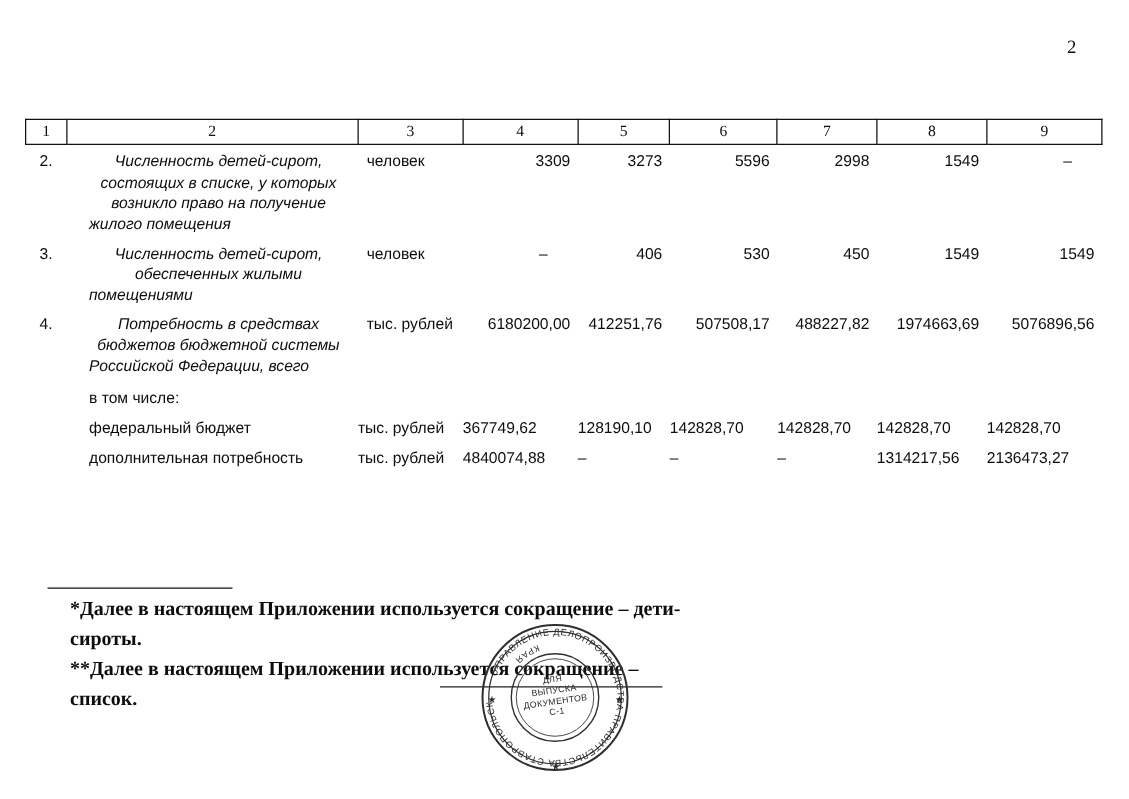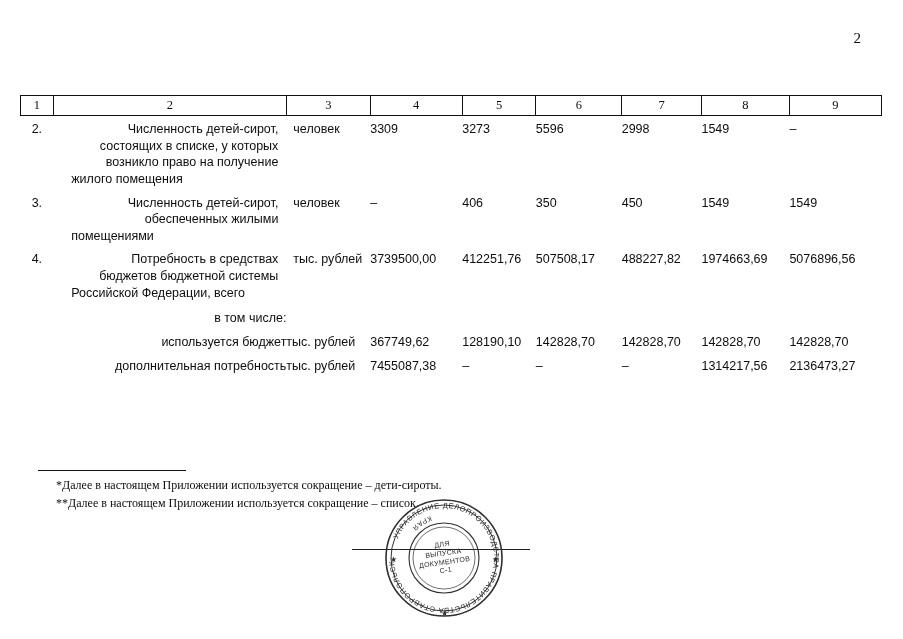--- a/index.html
+++ b/index.html
@@ -54,65 +54,68 @@
     border: none;
     padding: 5px 0 2px 0;
     vertical-align: top;
     line-height: 1.33;
   }
   .doc-table tr.data-row td.num {
     text-align: center;
     padding-right: 0;
   }
   .doc-table tr.data-row td.label {
-    text-align: right;
+    text-align: center;
     padding-left: 18px;
     padding-right: 8px;
+    font-style: italic;
   }
   .doc-table tr.data-row td.unit {
     text-align: left;
     padding-left: 7px;
   }
   .doc-table tr.data-row td.val {
+    text-align: right;
     padding-right: 6px;
     white-space: nowrap;
   }
   .doc-table tr.data-row td.val.dash {
     padding-right: 24px;
   }
   .doc-table tr.sub-row td {
     border: none;
     padding: 8px 0 2px 0;
     vertical-align: top;
   }
   .doc-table tr.sub-row td.label {
-    text-align: right;
+    text-align: left;
     padding-left: 18px;
   }
   .justify {
     text-align: justify;
     text-align-last: left;
   }
   .footnotes {
     position: absolute;
     left: 20px;
     top: 470px;
     width: 530px;
   }
   .footnote-rule {
     width: 148px;
     height: 0;
     border-top: 1px solid #111;
     margin: 0 0 5px 18px;
   }
   .footnote-line {
     font-family: "Liberation Serif", serif;
-    font-size: 12px;
+    font-size: 16px;
     margin-left: 36px;
     line-height: 1.5;
+    font-weight: bold;
   }
   .stamp-wrap {
     position: absolute;
     left: 352px;
     top: 492px;
     width: 190px;
     height: 145px;
   }
   .stamp-line {
     position: absolute;
@@ -186,31 +189,31 @@
       <td class="val">1549</td>
       <td class="val dash">–</td>
     </tr>
 
     <tr class="data-row">
       <td class="num">3.</td>
       <td class="label justify">Численность детей-сирот, обеспеченных жилыми помещениями</td>
       <td class="unit">человек</td>
       <td class="val dash">–</td>
       <td class="val">406</td>
-      <td class="val">350</td>
+      <td class="val">530</td>
       <td class="val">450</td>
       <td class="val">1549</td>
       <td class="val">1549</td>
     </tr>
 
     <tr class="data-row">
       <td class="num">4.</td>
       <td class="label justify">Потребность в средствах бюджетов бюджетной системы Российской Федерации, всего</td>
       <td class="unit">тыс. рублей</td>
-      <td class="val">3739500,00</td>
+      <td class="val">6180200,00</td>
       <td class="val">412251,76</td>
       <td class="val">507508,17</td>
       <td class="val">488227,82</td>
       <td class="val">1974663,69</td>
       <td class="val">5076896,56</td>
     </tr>
 
     <tr class="sub-row">
       <td class="num"></td>
       <td class="label">в том числе:</td>
@@ -219,35 +222,35 @@
       <td class="val"></td>
       <td class="val"></td>
       <td class="val"></td>
       <td class="val"></td>
       <td class="val"></td>
     </tr>
 
 
     <tr class="sub-row">
       <td class="num"></td>
-      <td class="label">используется бюджет</td>
+      <td class="label">федеральный бюджет</td>
       <td class="unit">тыс. рублей</td>
       <td class="val">367749,62</td>
       <td class="val">128190,10</td>
       <td class="val">142828,70</td>
       <td class="val">142828,70</td>
       <td class="val">142828,70</td>
       <td class="val">142828,70</td>
     </tr>
 
     <tr class="sub-row">
       <td class="num"></td>
       <td class="label">дополнительная потребность</td>
       <td class="unit">тыс. рублей</td>
-      <td class="val">7455087,38</td>
+      <td class="val">4840074,88</td>
       <td class="val dash">–</td>
       <td class="val dash">–</td>
       <td class="val dash">–</td>
       <td class="val">1314217,56</td>
       <td class="val">2136473,27</td>
     </tr>
   </tbody>
 </table>
 
 <div class="footnotes">

